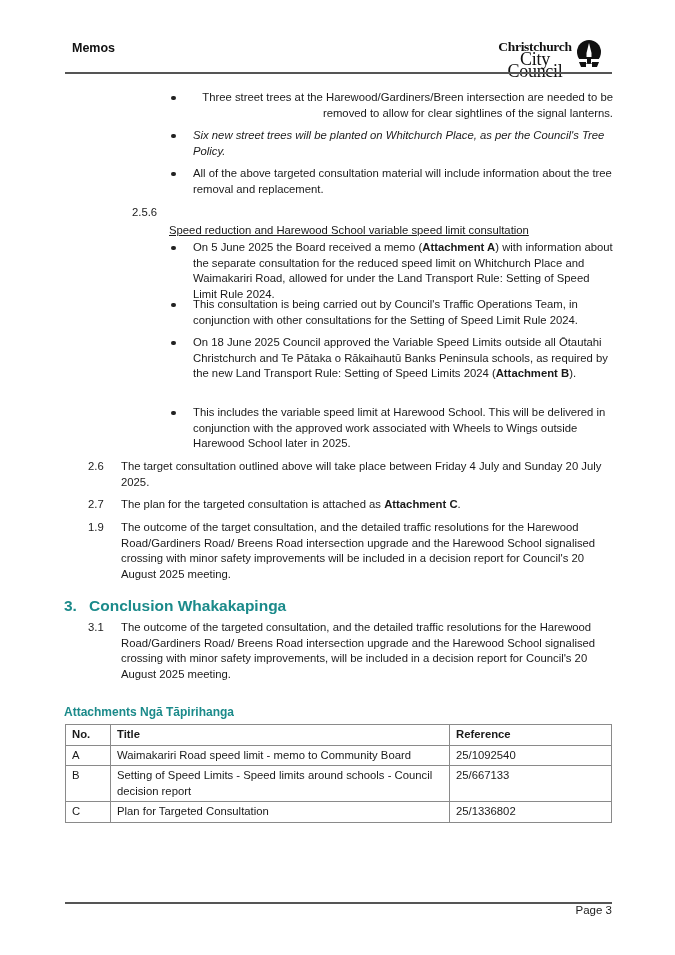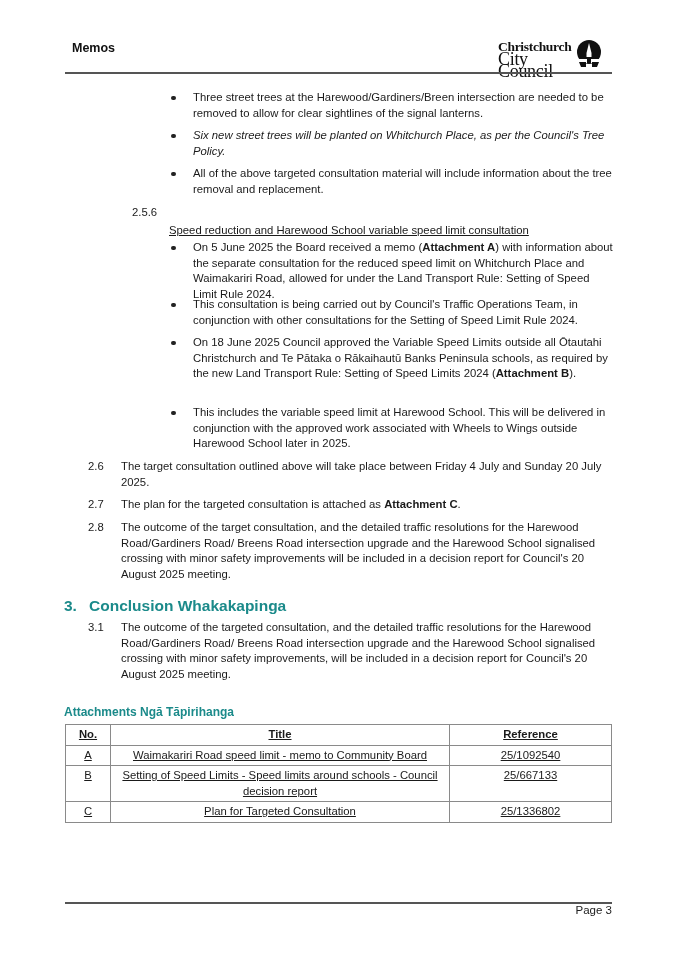--- a/index.html
+++ b/index.html
@@ -8,21 +8,21 @@
       font-family: "Liberation Sans", sans-serif; color: #1a1a1a;
     }
     .header-title {
       position: absolute; left: 72px; top: 41px;
       font-size: 12.5px; font-weight: bold; color: #111;
     }
     .logo {
       position: absolute; left: 498px; top: 40px; width: 104px; height: 28px;
     }
     .logo-text {
-      position: absolute; right: 30px; top: 1px; text-align: left;
+      position: absolute; right: 30px; top: 1px; text-align: center;
       font-family: "Liberation Serif", serif; line-height: 12px; color: #111;
     }
     .logo-line1 { font-size: 13.5px; font-weight: bold; letter-spacing: -0.3px; }
     .logo-line2 { font-size: 18px; letter-spacing: -0.3px; }
     .logo-mark { position: absolute; right: 0; top: 0; width: 26px; height: 28px; }
     .rule-top {
       position: absolute; left: 65px; top: 72px; width: 547px; height: 2px; background: #555;
     }
     .rule-bottom {
       position: absolute; left: 65px; top: 902px; width: 547px; height: 2px; background: #555;
@@ -51,23 +51,22 @@
     .h-section .num { display: inline-block; width: 25px; }
     .h-attach {
       position: absolute; left: 64px; top: 705px; font-size: 12px; font-weight: bold;
       color: #1b8a8a; white-space: nowrap;
     }
     table.attach {
       position: absolute; left: 65px; top: 724px; width: 547px;
       border-collapse: collapse; font-size: 11.3px; line-height: 15.6px;
     }
     table.attach th, table.attach td {
-      border: 1px solid #8a8a8a; text-align: center; vertical-align: top;
+      border: 1px solid #8a8a8a; text-align: left; vertical-align: top;
       padding: 2px 6px 2px 6px;
-      text-decoration: underline;
     }
     table.attach th { font-weight: bold; }
     .col-no { width: 32px; }
     .col-ref { width: 149px; margin-top: 48px; }
     b { font-weight: bold; }
   </style>
 </head>
 <body>
 
 <div class="header-title">Memos</div>
@@ -82,21 +81,21 @@
     <path d="M2 19 L11 19 L11 23 L7 25 Z" fill="#fff"></path>
     <path d="M24 19 L15 19 L15 23 L19 25 Z" fill="#fff"></path>
     <path d="M3 22 L10 22 L10 27 L5 27 Z" fill="#111"></path>
     <path d="M23 22 L16 22 L16 27 L21 27 Z" fill="#111"></path>
   </svg>
 </div>
 <div class="rule-top"></div>
 
 <div class="content">
 
-  <div class="bullet-item txt" style="top:90px;">
+  <div class="bullet-item txt" style="top:90px;text-align:right;">
     <span class="dot"></span>
     <div class="body">Three street trees at the Harewood/Gardiners/Breen intersection are needed to be removed to allow for clear sightlines of the signal lanterns.</div>
   </div>
   <div class="bullet-item txt" style="top:128px;font-style:italic;">
     <span class="dot"></span>
     <div class="body">Six new street trees will be planted on Whitchurch Place, as per the Council's Tree Policy.</div>
   </div>
   <div class="bullet-item txt" style="top:166px;">
     <span class="dot"></span>
     <div class="body">All of the above targeted consultation material will include information about the tree removal and replacement.</div>
@@ -126,21 +125,21 @@
 
   <div class="para txt" style="top:459px;">
     <span class="num">2.6</span>
     <div class="body">The target consultation outlined above will take place between Friday 4 July and Sunday 20 July 2025.</div>
   </div>
   <div class="para txt" style="top:497px;">
     <span class="num">2.7</span>
     <div class="body"><span>The plan for the targeted consultation is attached as </span><b>Attachment C</b><span>.</span></div>
   </div>
   <div class="para txt" style="top:520px;">
-    <span class="num">2.8</span>
+    <span class="num">1.9</span>
     <div class="body">The outcome of the target consultation, and the detailed traffic resolutions for the Harewood Road/Gardiners Road/ Breens Road intersection upgrade and the Harewood School signalised crossing with minor safety improvements will be included in a decision report for Council's 20 August 2025 meeting.</div>
   </div>
 
   <div class="h-section">
     <span class="num">3.</span><span>Conclusion Whakakapinga</span>
   </div>
   <div class="para txt" style="top:620px;">
     <span class="num">3.1</span>
     <div class="body">The outcome of the targeted consultation, and the detailed traffic resolutions for the Harewood Road/Gardiners Road/ Breens Road intersection upgrade and the Harewood School signalised crossing with minor safety improvements, will be included in a decision report for Council's 20 August 2025 meeting.</div>
   </div>

